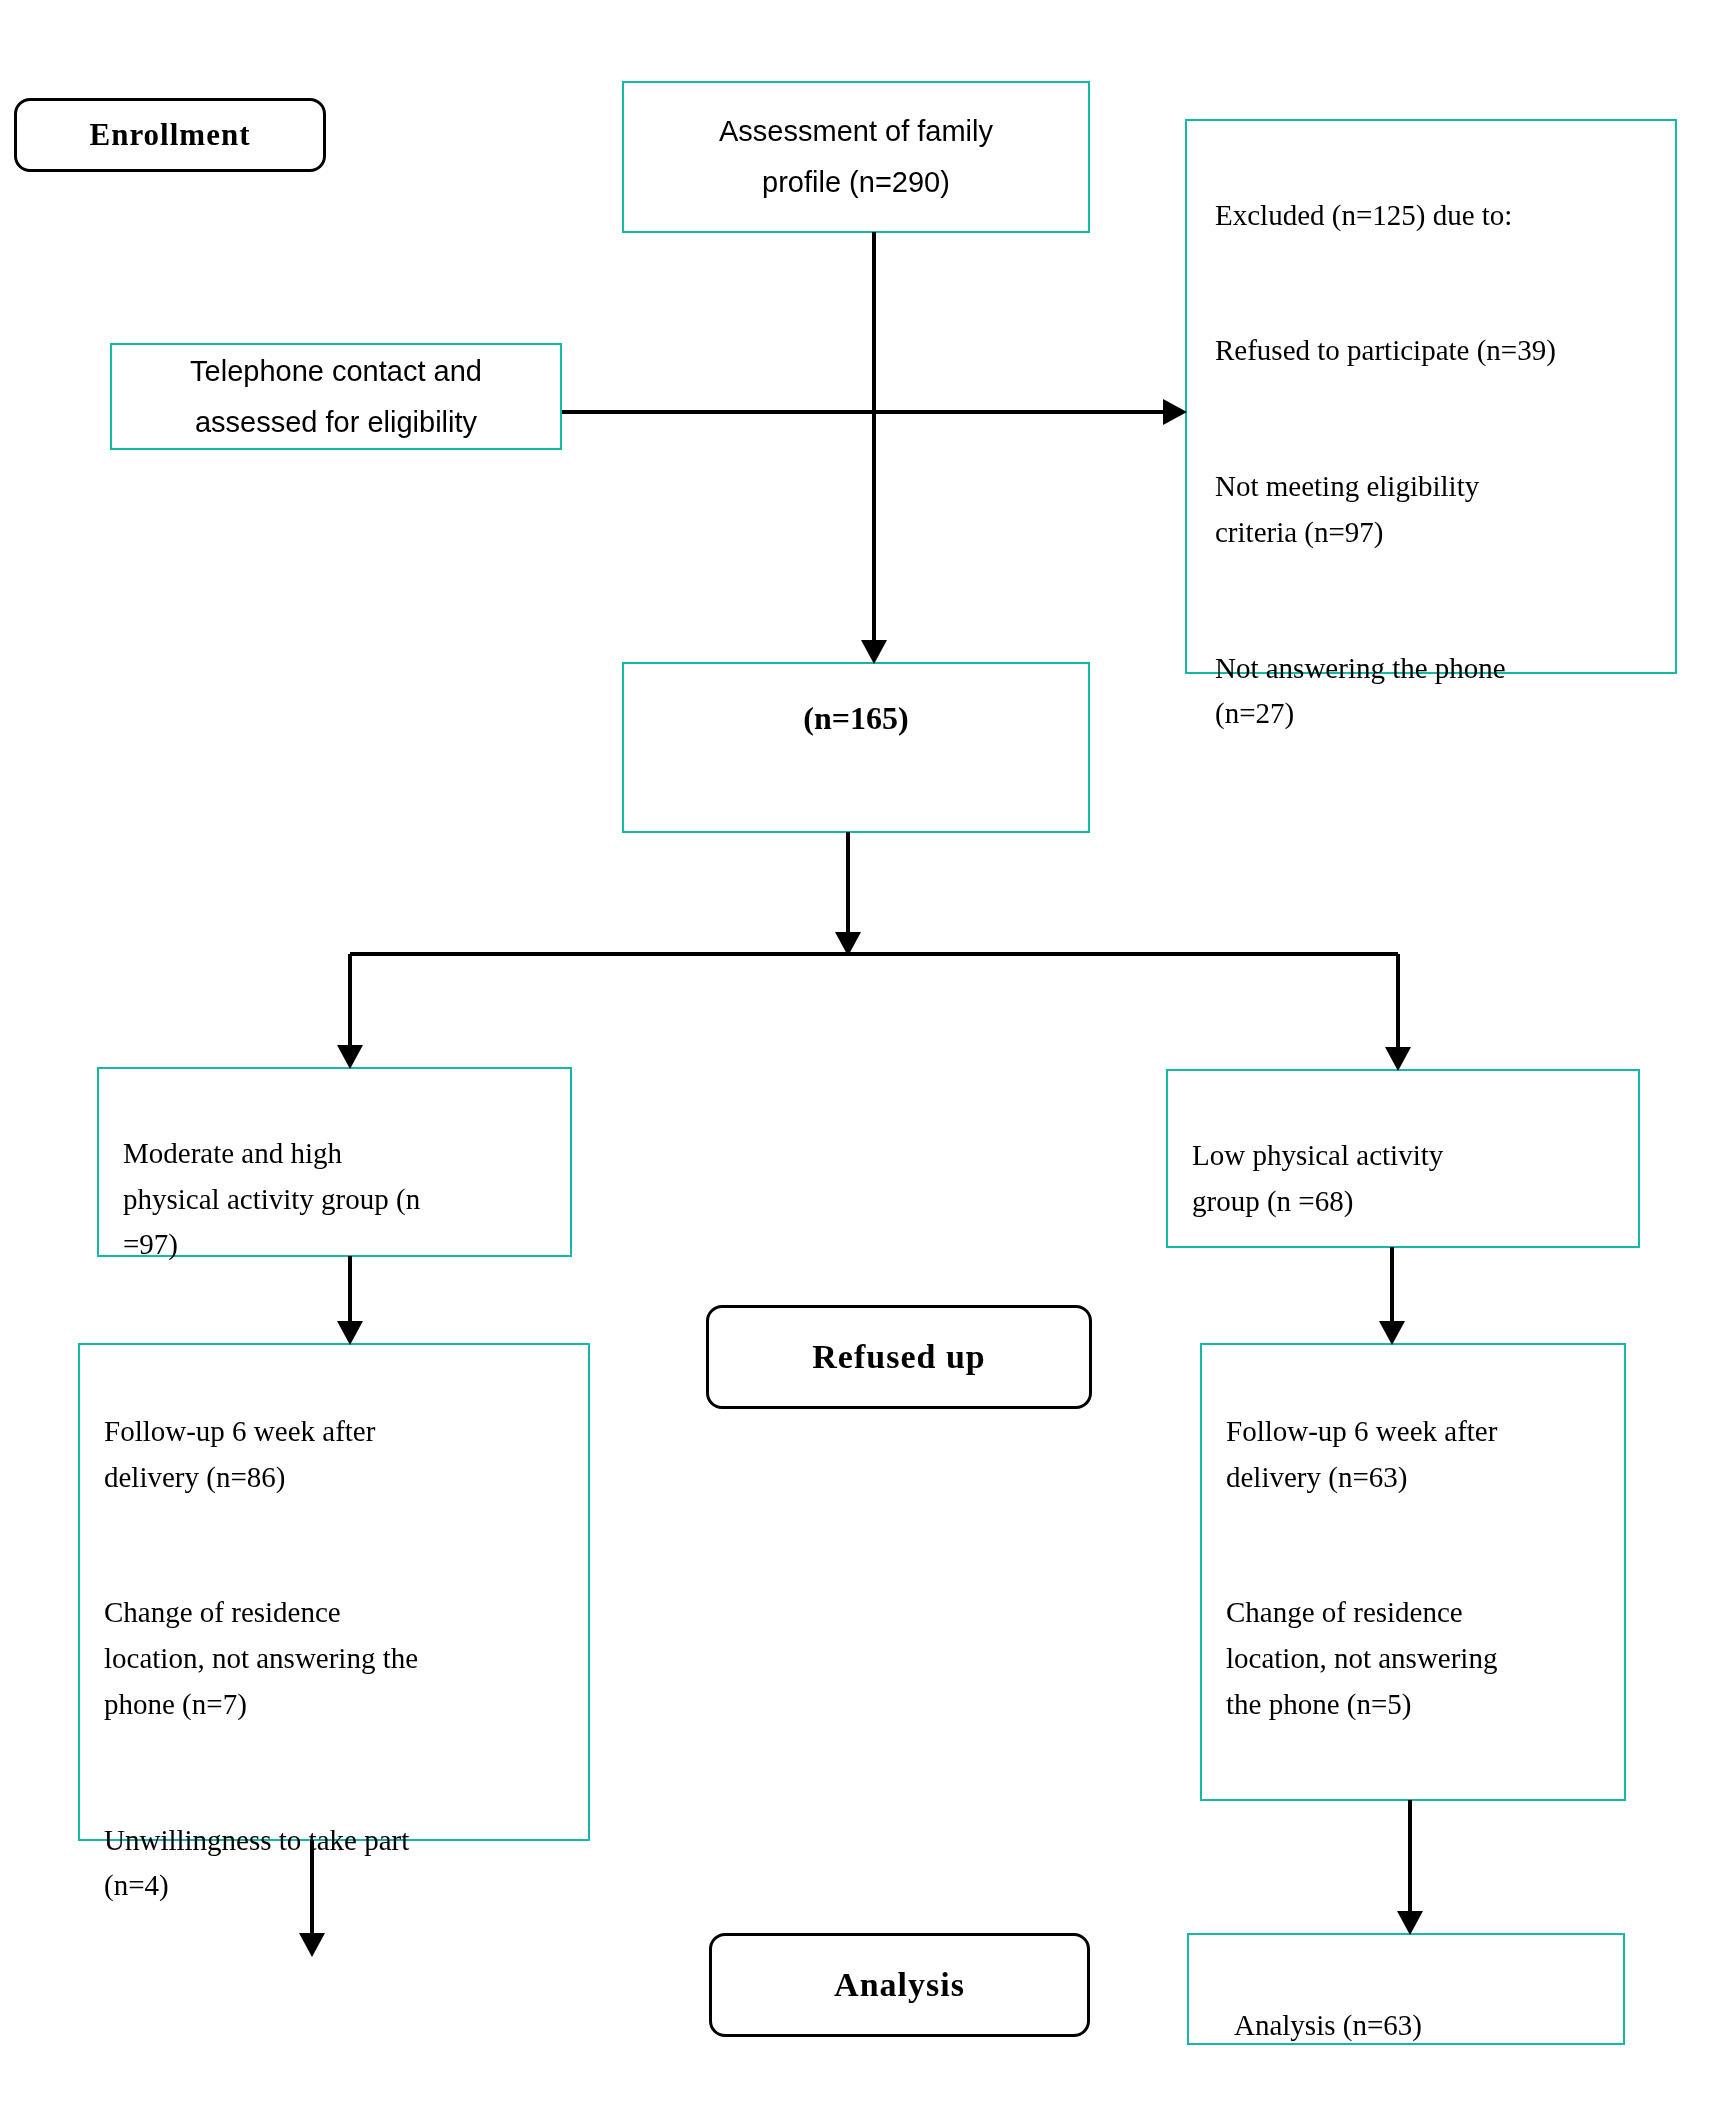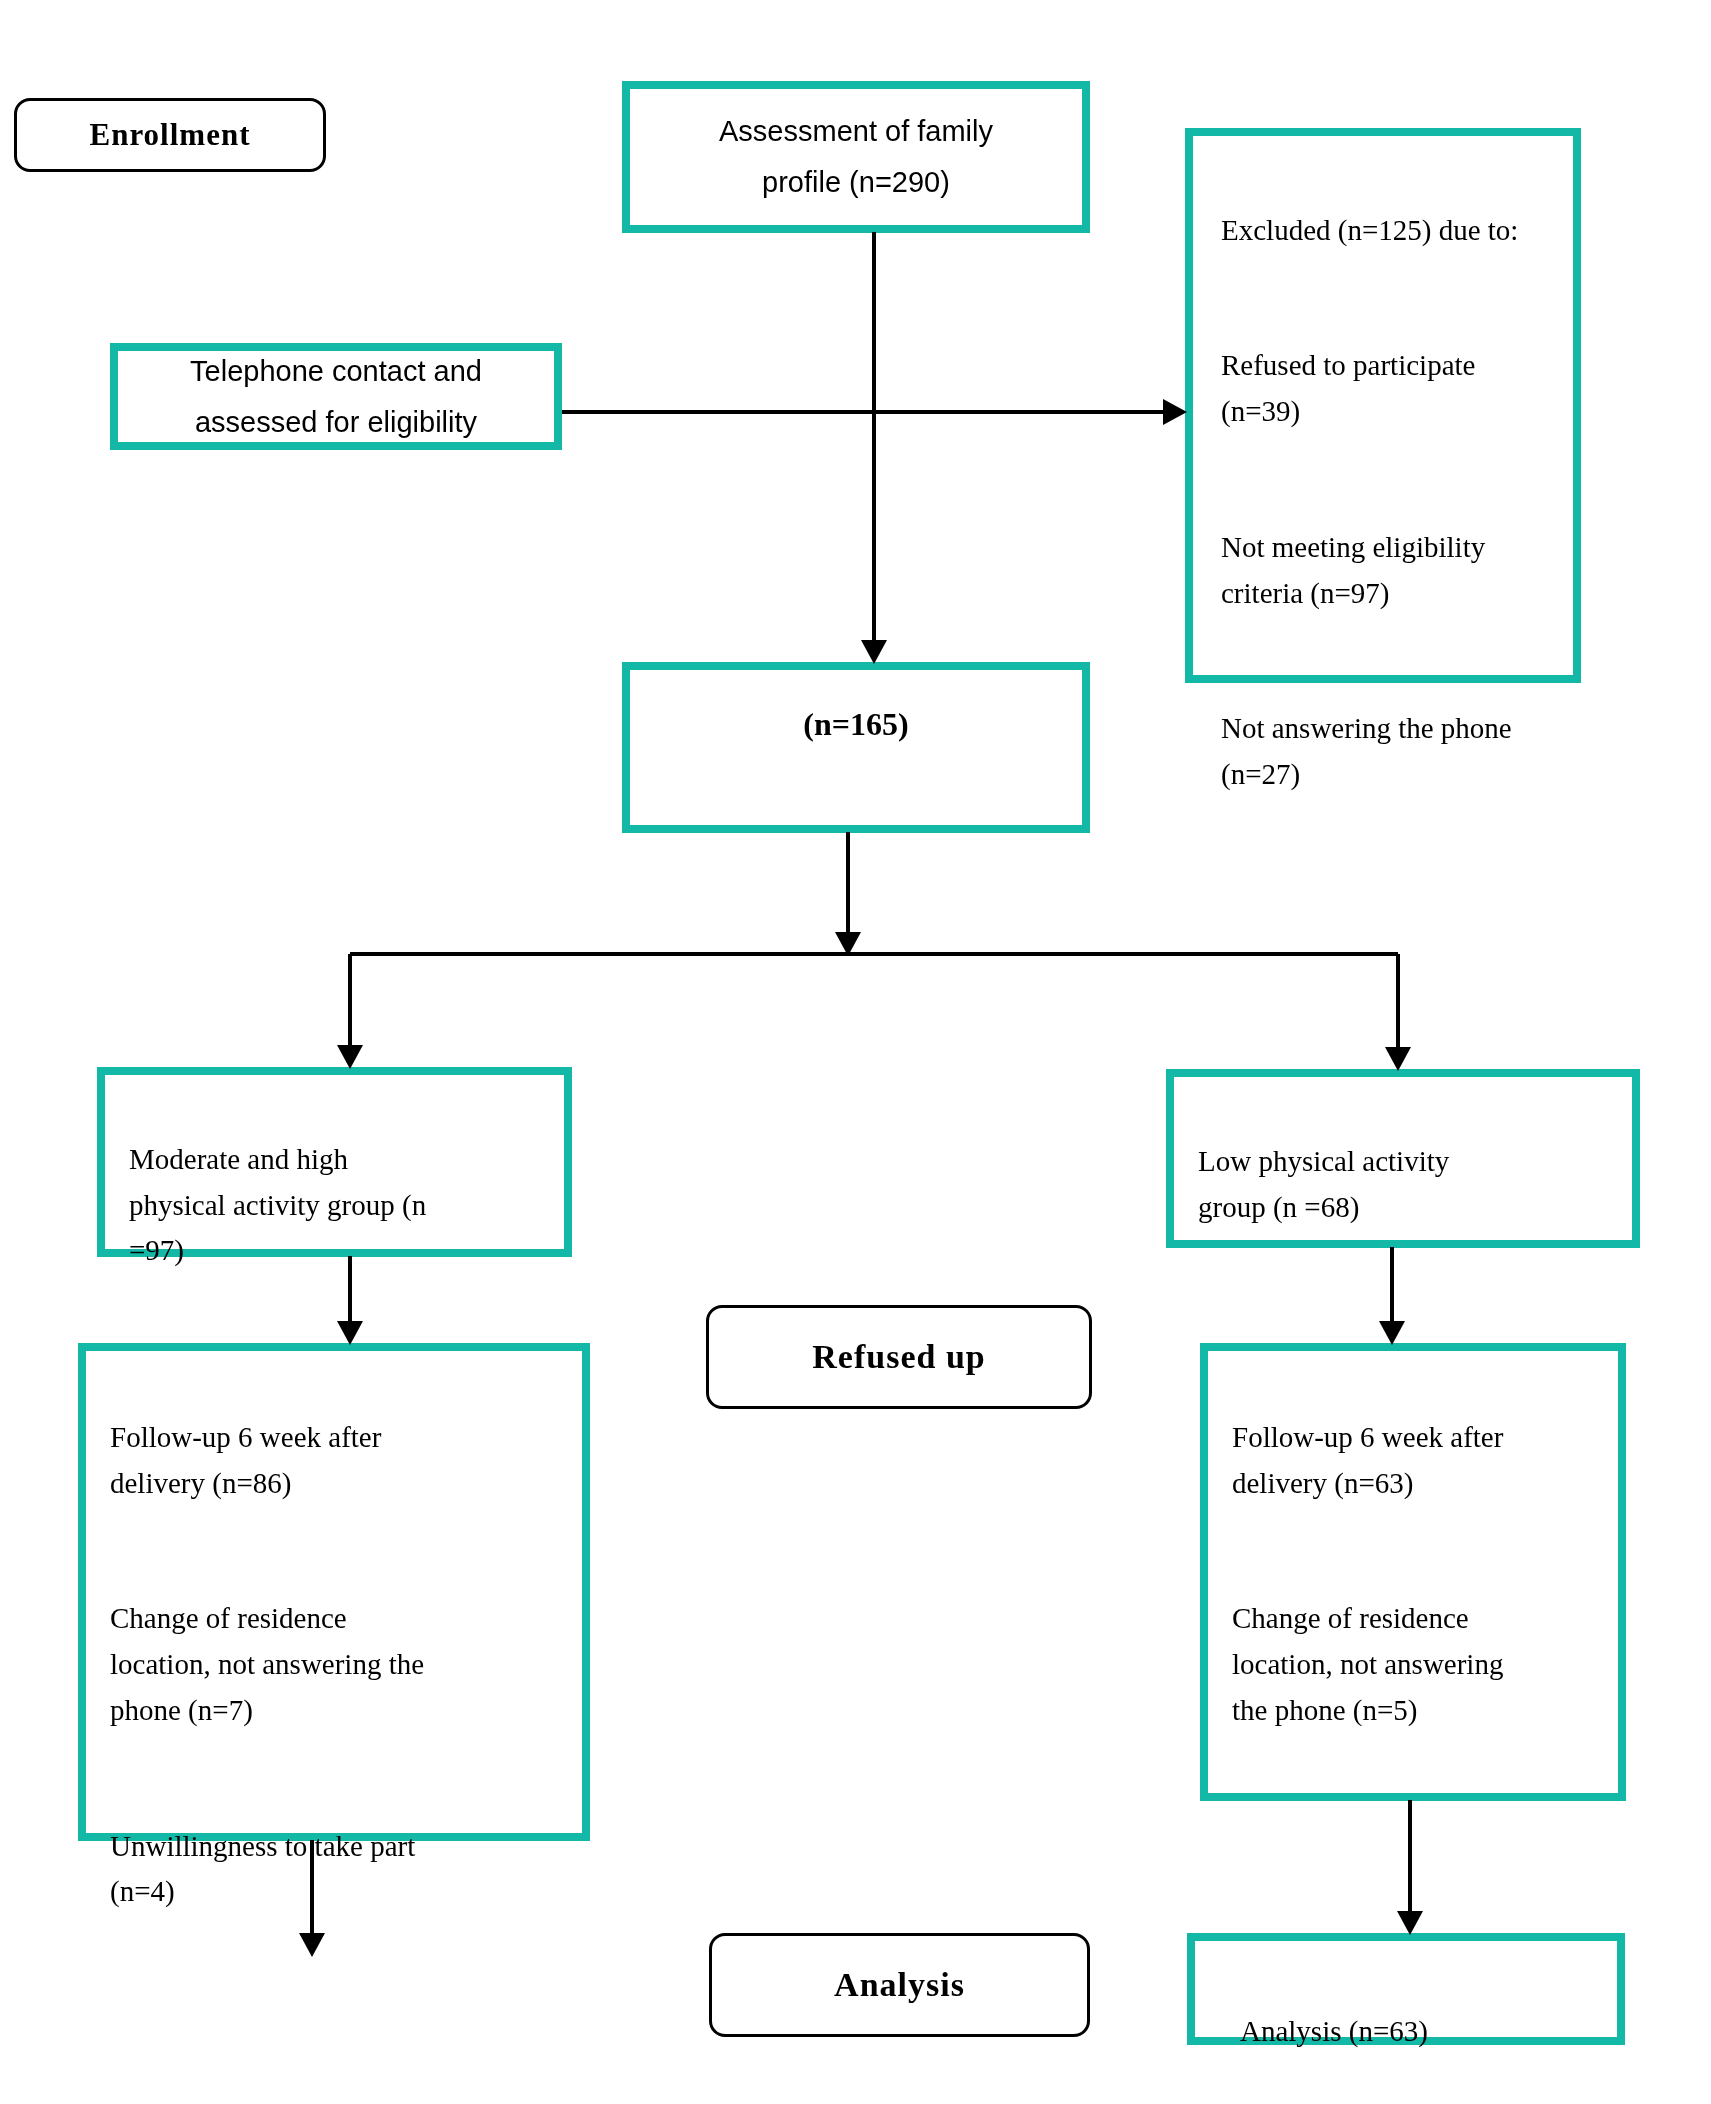--- a/index.html
+++ b/index.html
@@ -6,21 +6,21 @@
   .canvas{
     position:relative;
     width:1711px;height:2104px;
     background:#ffffff;
     font-family:"Liberation Serif", serif;
     color:#000000;
   }
   .box{
     position:absolute;
     box-sizing:border-box;
-    border:8px solid #14b8a6;
+    border:2px solid #14b8a6;
     background:#ffffff;
   }
   .rounded{
     border:3px solid #000000;
     border-radius:16px;
     display:flex;align-items:center;justify-content:center;
     font-weight:bold;
     font-size:34px;
     letter-spacing:1px;
   }
@@ -35,21 +35,21 @@
     font-size:29px;
     line-height:1.75;
     white-space:pre-line;
     text-align:center;
   }
   .box p{margin:0;}
   .box p + p{margin-top:44px;}
   
   .enrollment{left:14px;top:98px;width:312px;height:74px;font-size:31px;}
   .assessment{left:622px;top:81px;width:468px;height:152px;display:flex;align-items:center;justify-content:center;}
-  .excluded{left:1185px;top:128px;width:396px;height:555px;padding:26px 28px;}
+  .excluded{left:1185px;top:119px;width:492px;height:555px;padding:26px 28px;}
   .telephone{left:110px;top:343px;width:452px;height:107px;display:flex;align-items:center;justify-content:center;}
   .n165{left:622px;top:662px;width:468px;height:171px;padding-top:36px;text-align:center;font-weight:bold;font-size:32px;font-family:"Liberation Serif", serif;}
   .moderate{left:97px;top:1067px;width:475px;height:190px;padding:16px 24px;}
   .low{left:1166px;top:1069px;width:474px;height:179px;padding:16px 24px;}
   .followup-label{left:706px;top:1305px;width:386px;height:104px;}
   .followup-left{left:78px;top:1343px;width:512px;height:498px;padding:18px 24px;}
   .followup-right{left:1200px;top:1343px;width:426px;height:458px;padding:18px 24px;}
   .analysis-label{left:709px;top:1933px;width:381px;height:104px;}
   .analysis-left{left:98px;top:1955px;width:443px;height:110px;padding:22px 28px;}
   .analysis-right{left:1187px;top:1933px;width:438px;height:112px;padding:22px 45px;}

